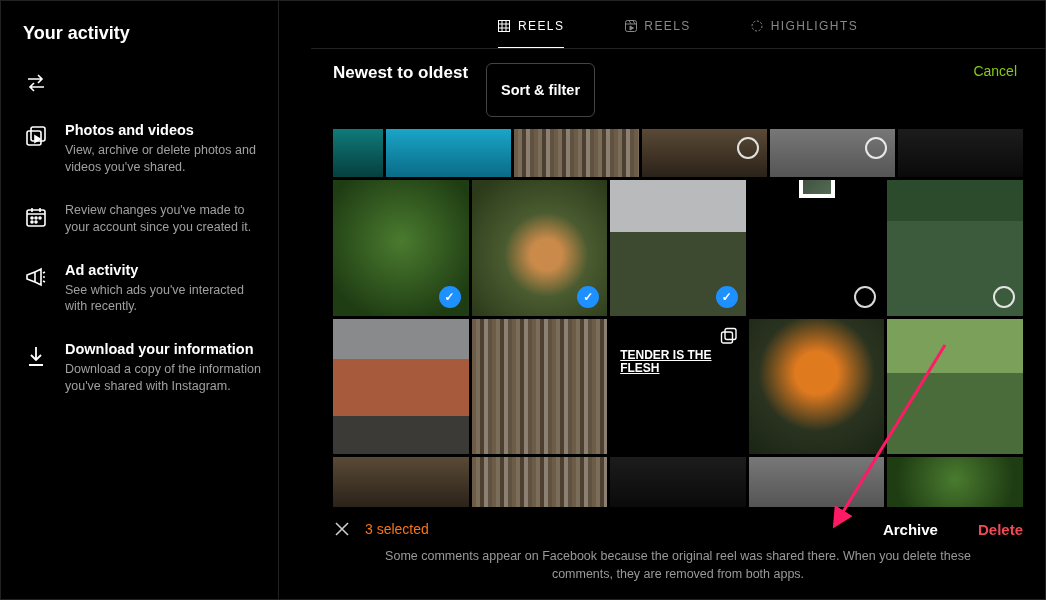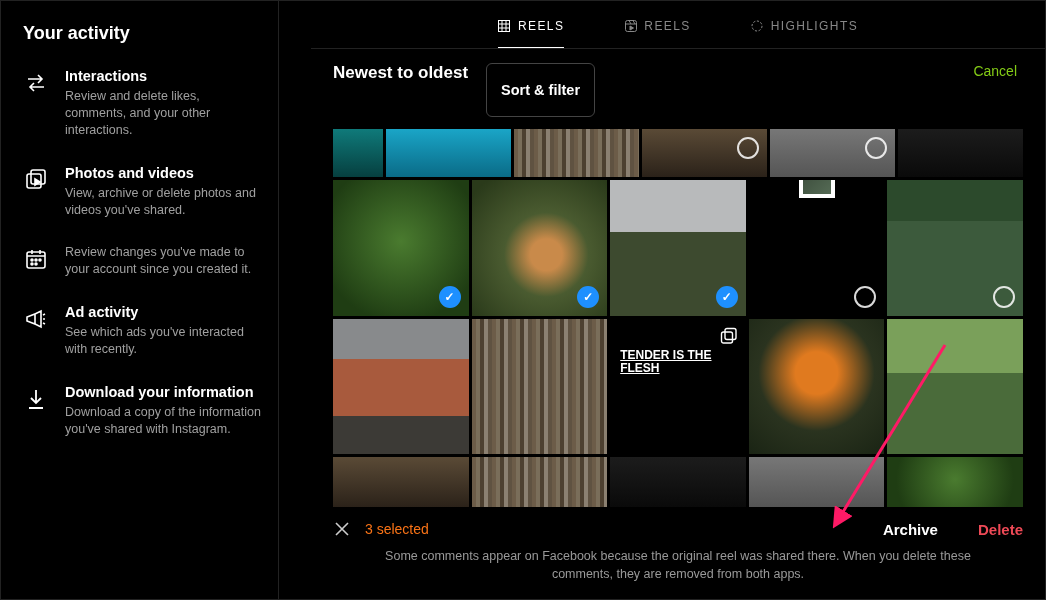--- a/index.html
+++ b/index.html
@@ -75,24 +75,20 @@
 
   <aside class="sidebar">
     <h1>Your activity</h1>
 
     <div class="side-item">
       <span class="side-icon">
         <svg viewBox="0 0 24 24" width="24" height="24" fill="none" stroke="#fff" stroke-width="1.6">
             <path d="M4 8h14M14 4l4 4-4 4M20 16H6M10 20l-4-4 4-4"></path>
           </svg>
       </span>
-      <div>
-        <div class="title">Interactions</div>
-        <div class="desc">Review and delete likes, comments, and your other interactions.</div>
-      </div>
     </div>
 
     <div class="side-item">
       <span class="side-icon">
         <svg viewBox="0 0 24 24" width="24" height="24" fill="none" stroke="#fff" stroke-width="1.6">
             <rect x="3" y="6" width="14" height="14" rx="2"></rect>
             <rect x="7" y="2" width="14" height="14" rx="2"></rect>
             <polygon points="11,11 11,17 16,14" fill="#fff"></polygon>
           </svg>
       </span>

